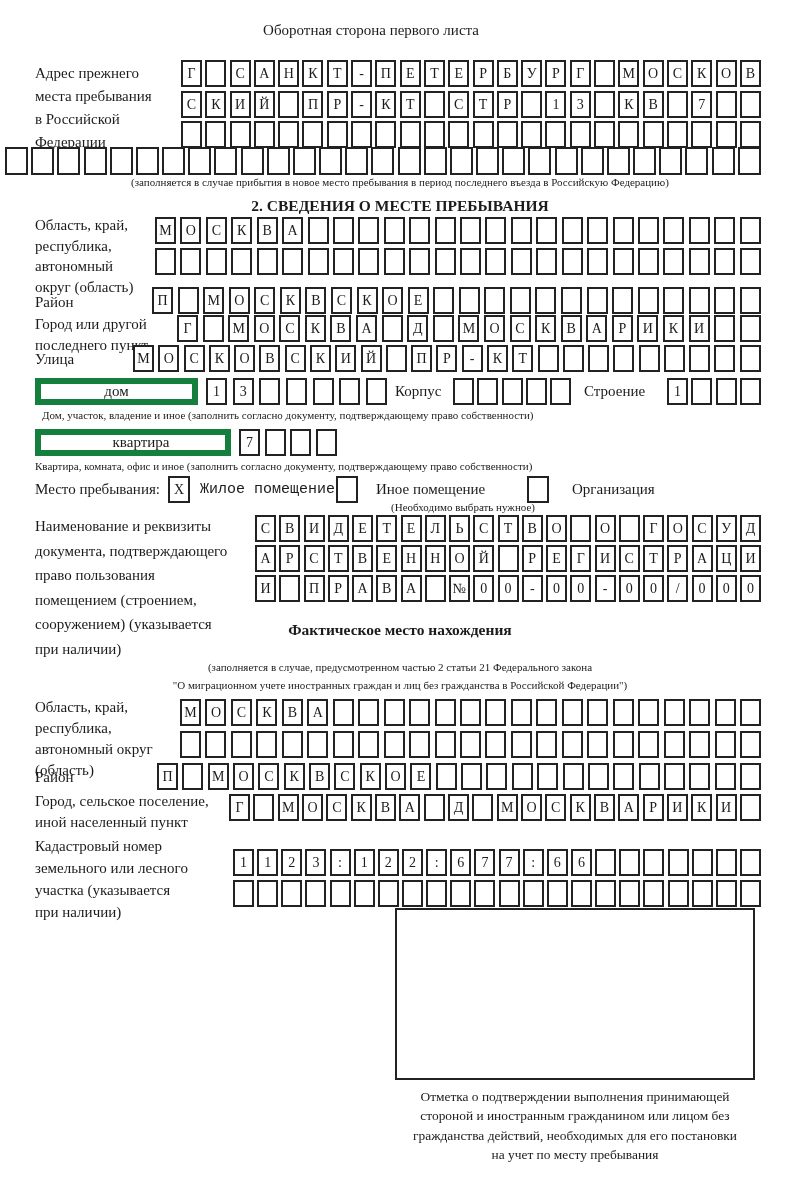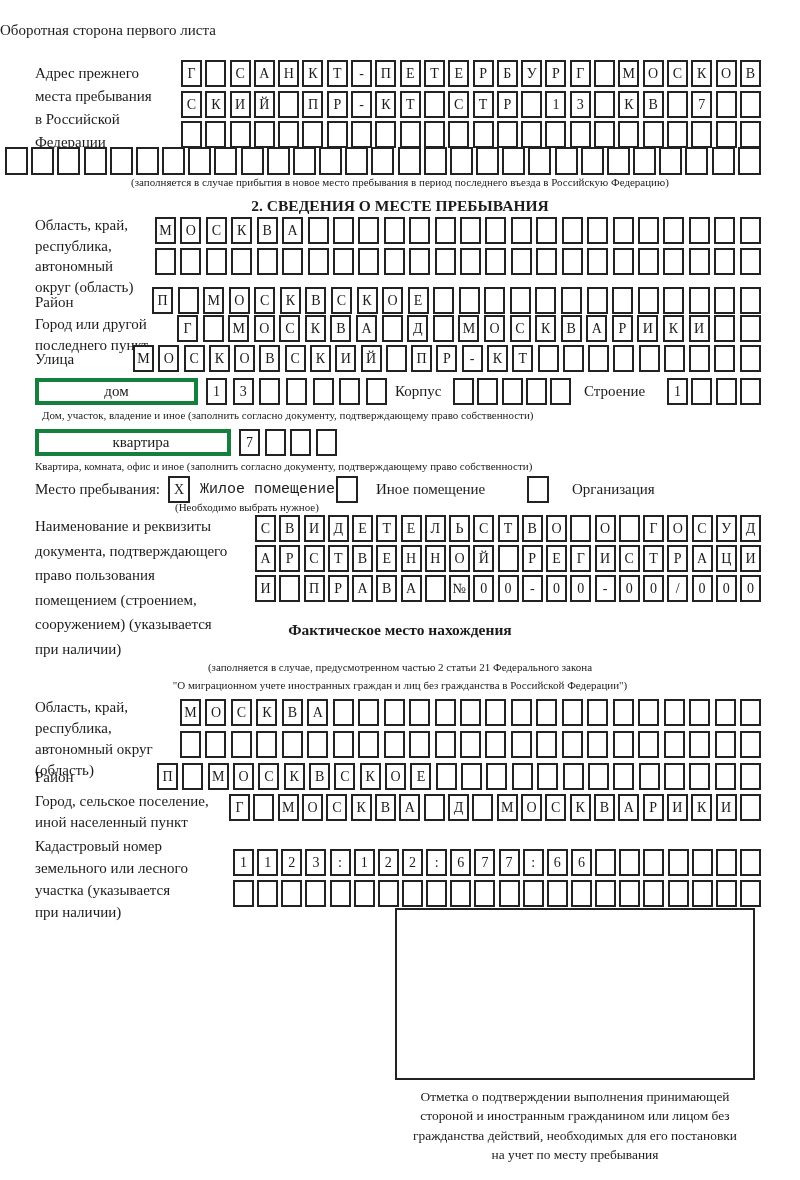--- a/index.html
+++ b/index.html
@@ -17,34 +17,34 @@
   .title{font-weight:bold;font-size:15.5px;}
   .cellrow{position:absolute;display:flex;justify-content:space-between;}
   .cell{
     flex:none;width:21px;height:27px;box-sizing:border-box;
     border:2px solid #222;background:#fff;
     display:flex;align-items:center;justify-content:center;
     font-size:14px;line-height:1;
   }
   .cellrow.wide .cell{width:23px;height:28px;}
   .wbox{
-    position:absolute;box-sizing:border-box;border:4px solid #15803d;background:#fff;
+    position:absolute;box-sizing:border-box;border:6px solid #15803d;background:#fff;
     display:flex;align-items:center;justify-content:center;font-size:15px;
   }
   .cb{
     position:absolute;box-sizing:border-box;width:22px;height:27px;border:2px solid #222;
     display:flex;align-items:center;justify-content:center;font-size:14px;background:#fff;
   }
   .bigbox{position:absolute;box-sizing:border-box;border:2px solid #222;background:#fff;}
   .note{font-size:13.4px;line-height:19.3px;white-space:pre-line;text-align:center;}
 </style>
 </head>
 <body>
 
-<div class="abs" style="top:22px;left:0;right:58px;text-align:left;font-size:15px;">Оборотная сторона первого листа</div>
+<div class="abs" style="top:22px;left:0;right:58px;text-align:center;font-size:15px;">Оборотная сторона первого листа</div>
 
 <div class="abs label-tall" style="left:35px;top:62px;width:145px;">Адрес прежнего
 места пребывания
 в Российской
 Федерации</div>
 <div class="cellrow" style="left:181px;top:60px;width:580px;">
     <span class="cell">Г</span>
     <span class="cell"></span>
     <span class="cell">С</span>
     <span class="cell">А</span>
@@ -334,21 +334,21 @@
   </div>
 <div class="abs hint" style="left:35px;top:460px;">Квартира, комната, офис и иное (заполнить согласно документу, подтверждающему право собственности)</div>
 
 <div class="abs label" style="left:35px;top:479px;">Место пребывания:</div>
 <div class="cb" style="left:168px;top:476px;">X</div>
 <div class="abs label" style="left:200px;top:479px;font-family:Liberation Mono, monospace;">Жилое помещение</div>
 <div class="cb" style="left:336px;top:476px;"></div>
 <div class="abs label" style="left:376px;top:479px;">Иное помещение</div>
 <div class="cb" style="left:527px;top:476px;"></div>
 <div class="abs label" style="left:572px;top:479px;">Организация</div>
-<div class="abs hint" style="left:175px;top:501px;width:360px;text-align:left;">(Необходимо выбрать нужное)</div>
+<div class="abs hint" style="left:175px;top:501px;width:360px;text-align:right;">(Необходимо выбрать нужное)</div>
 
 <div class="abs label-doc" style="left:35px;top:514px;width:215px;">Наименование и реквизиты
 документа, подтверждающего
 право пользования
 помещением (строением,
 сооружением) (указывается
 при наличии)</div>
 <div class="cellrow" style="left:255px;top:515px;width:506px;">
     <span class="cell">С</span>
     <span class="cell">В</span>

